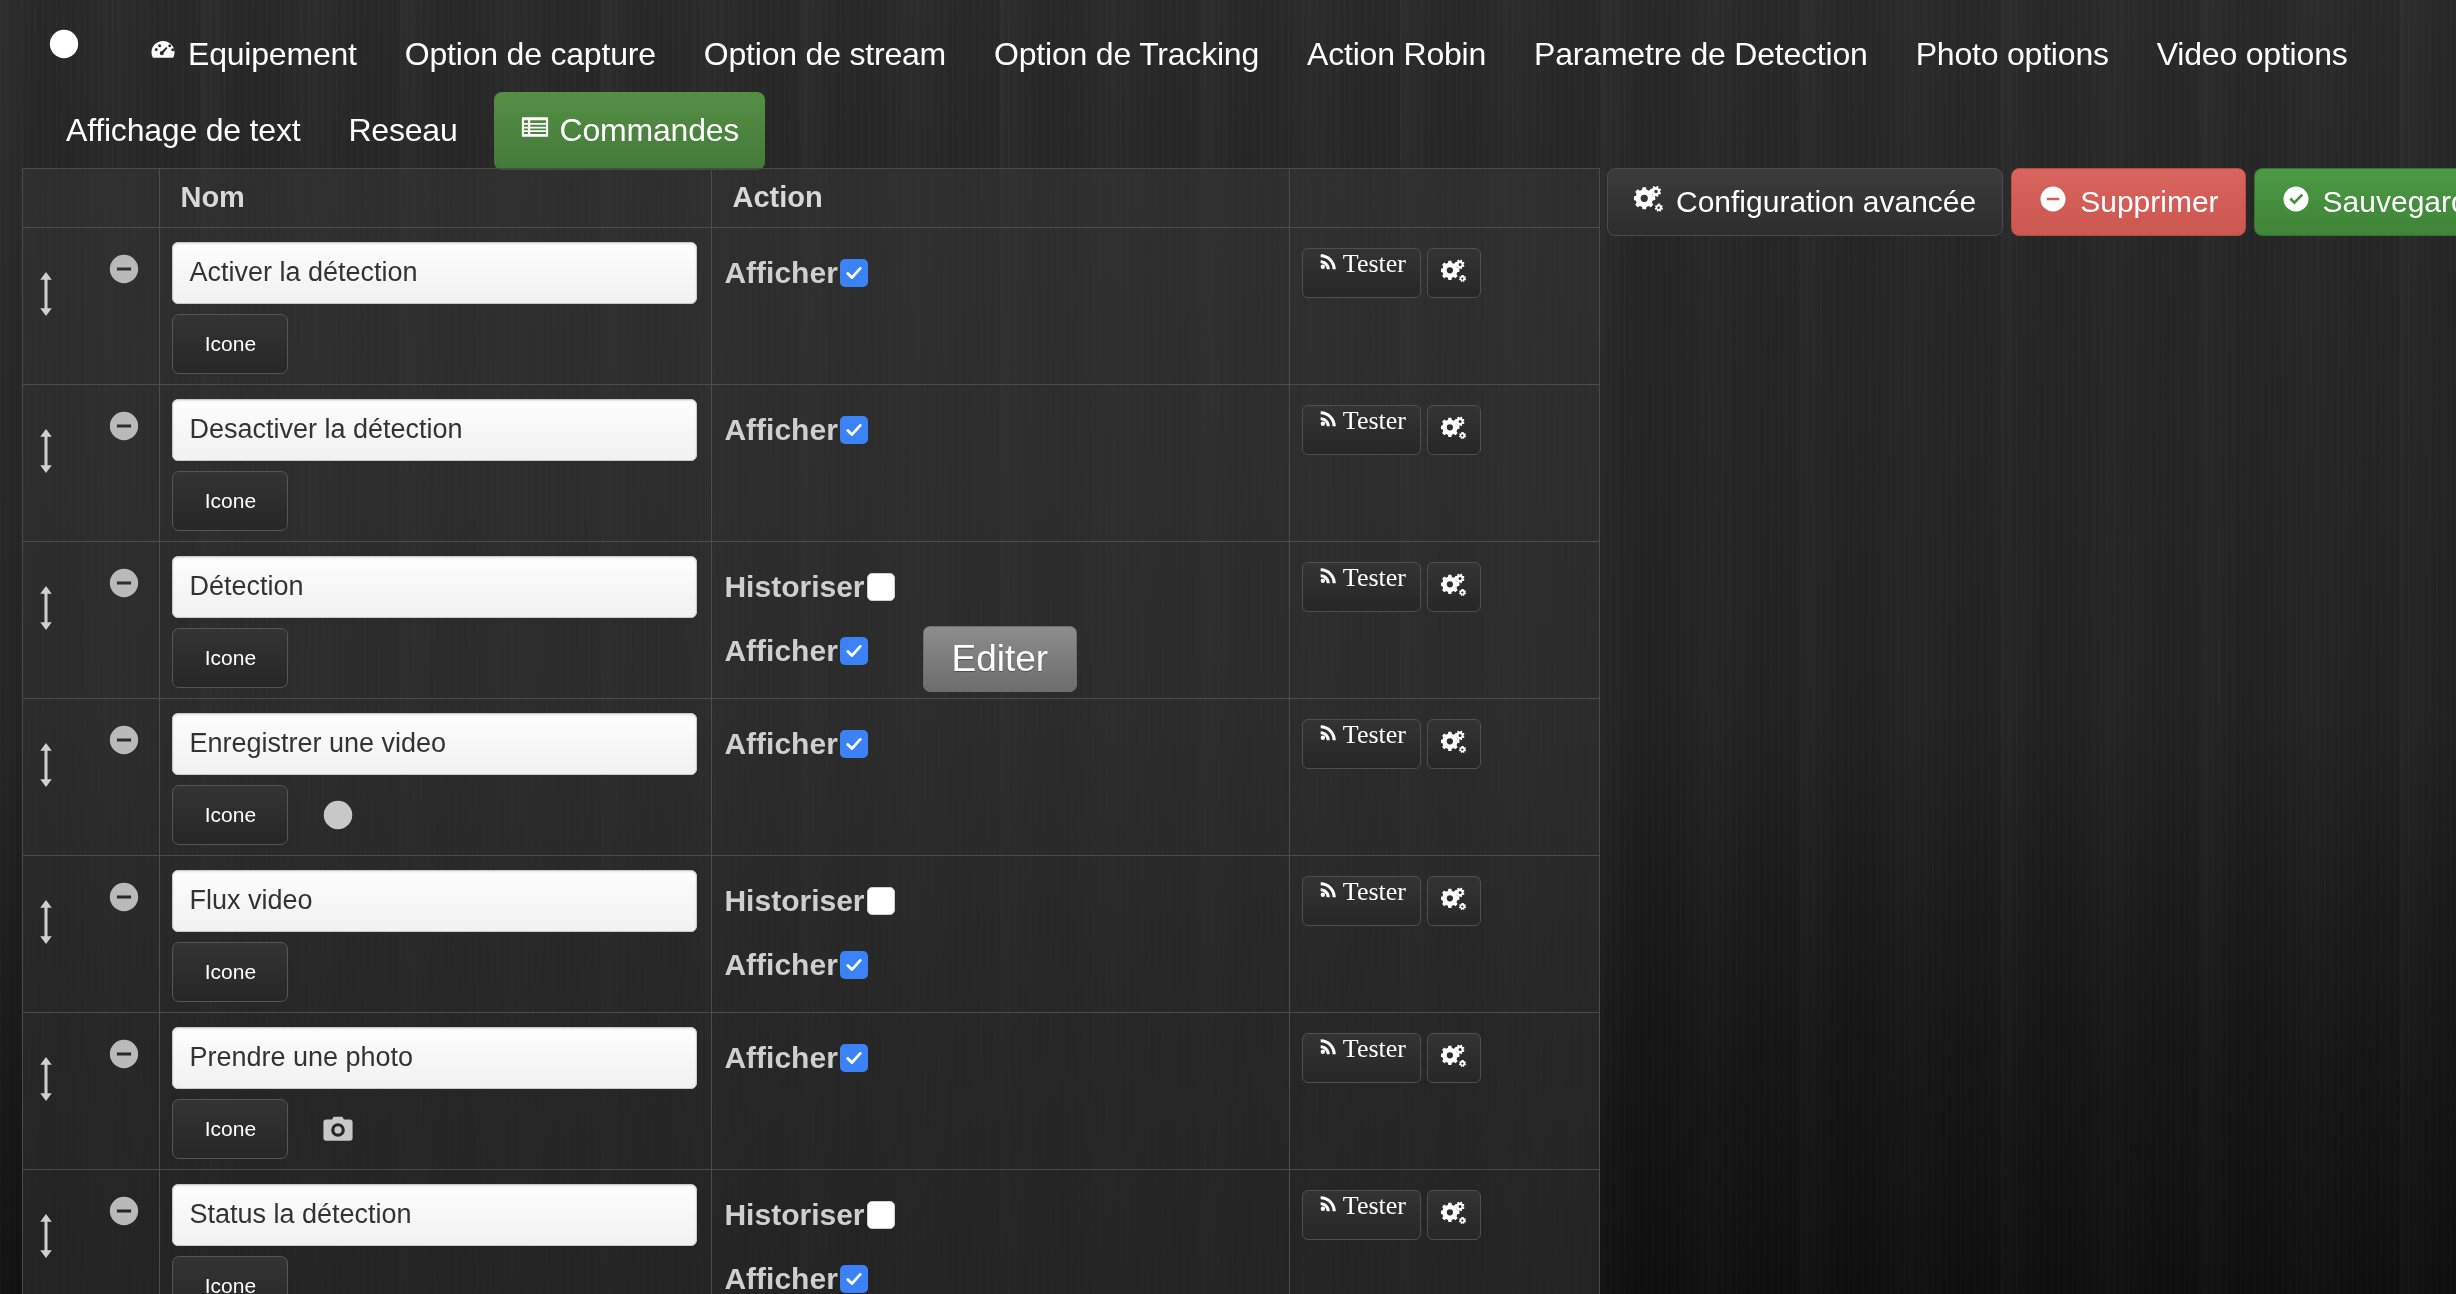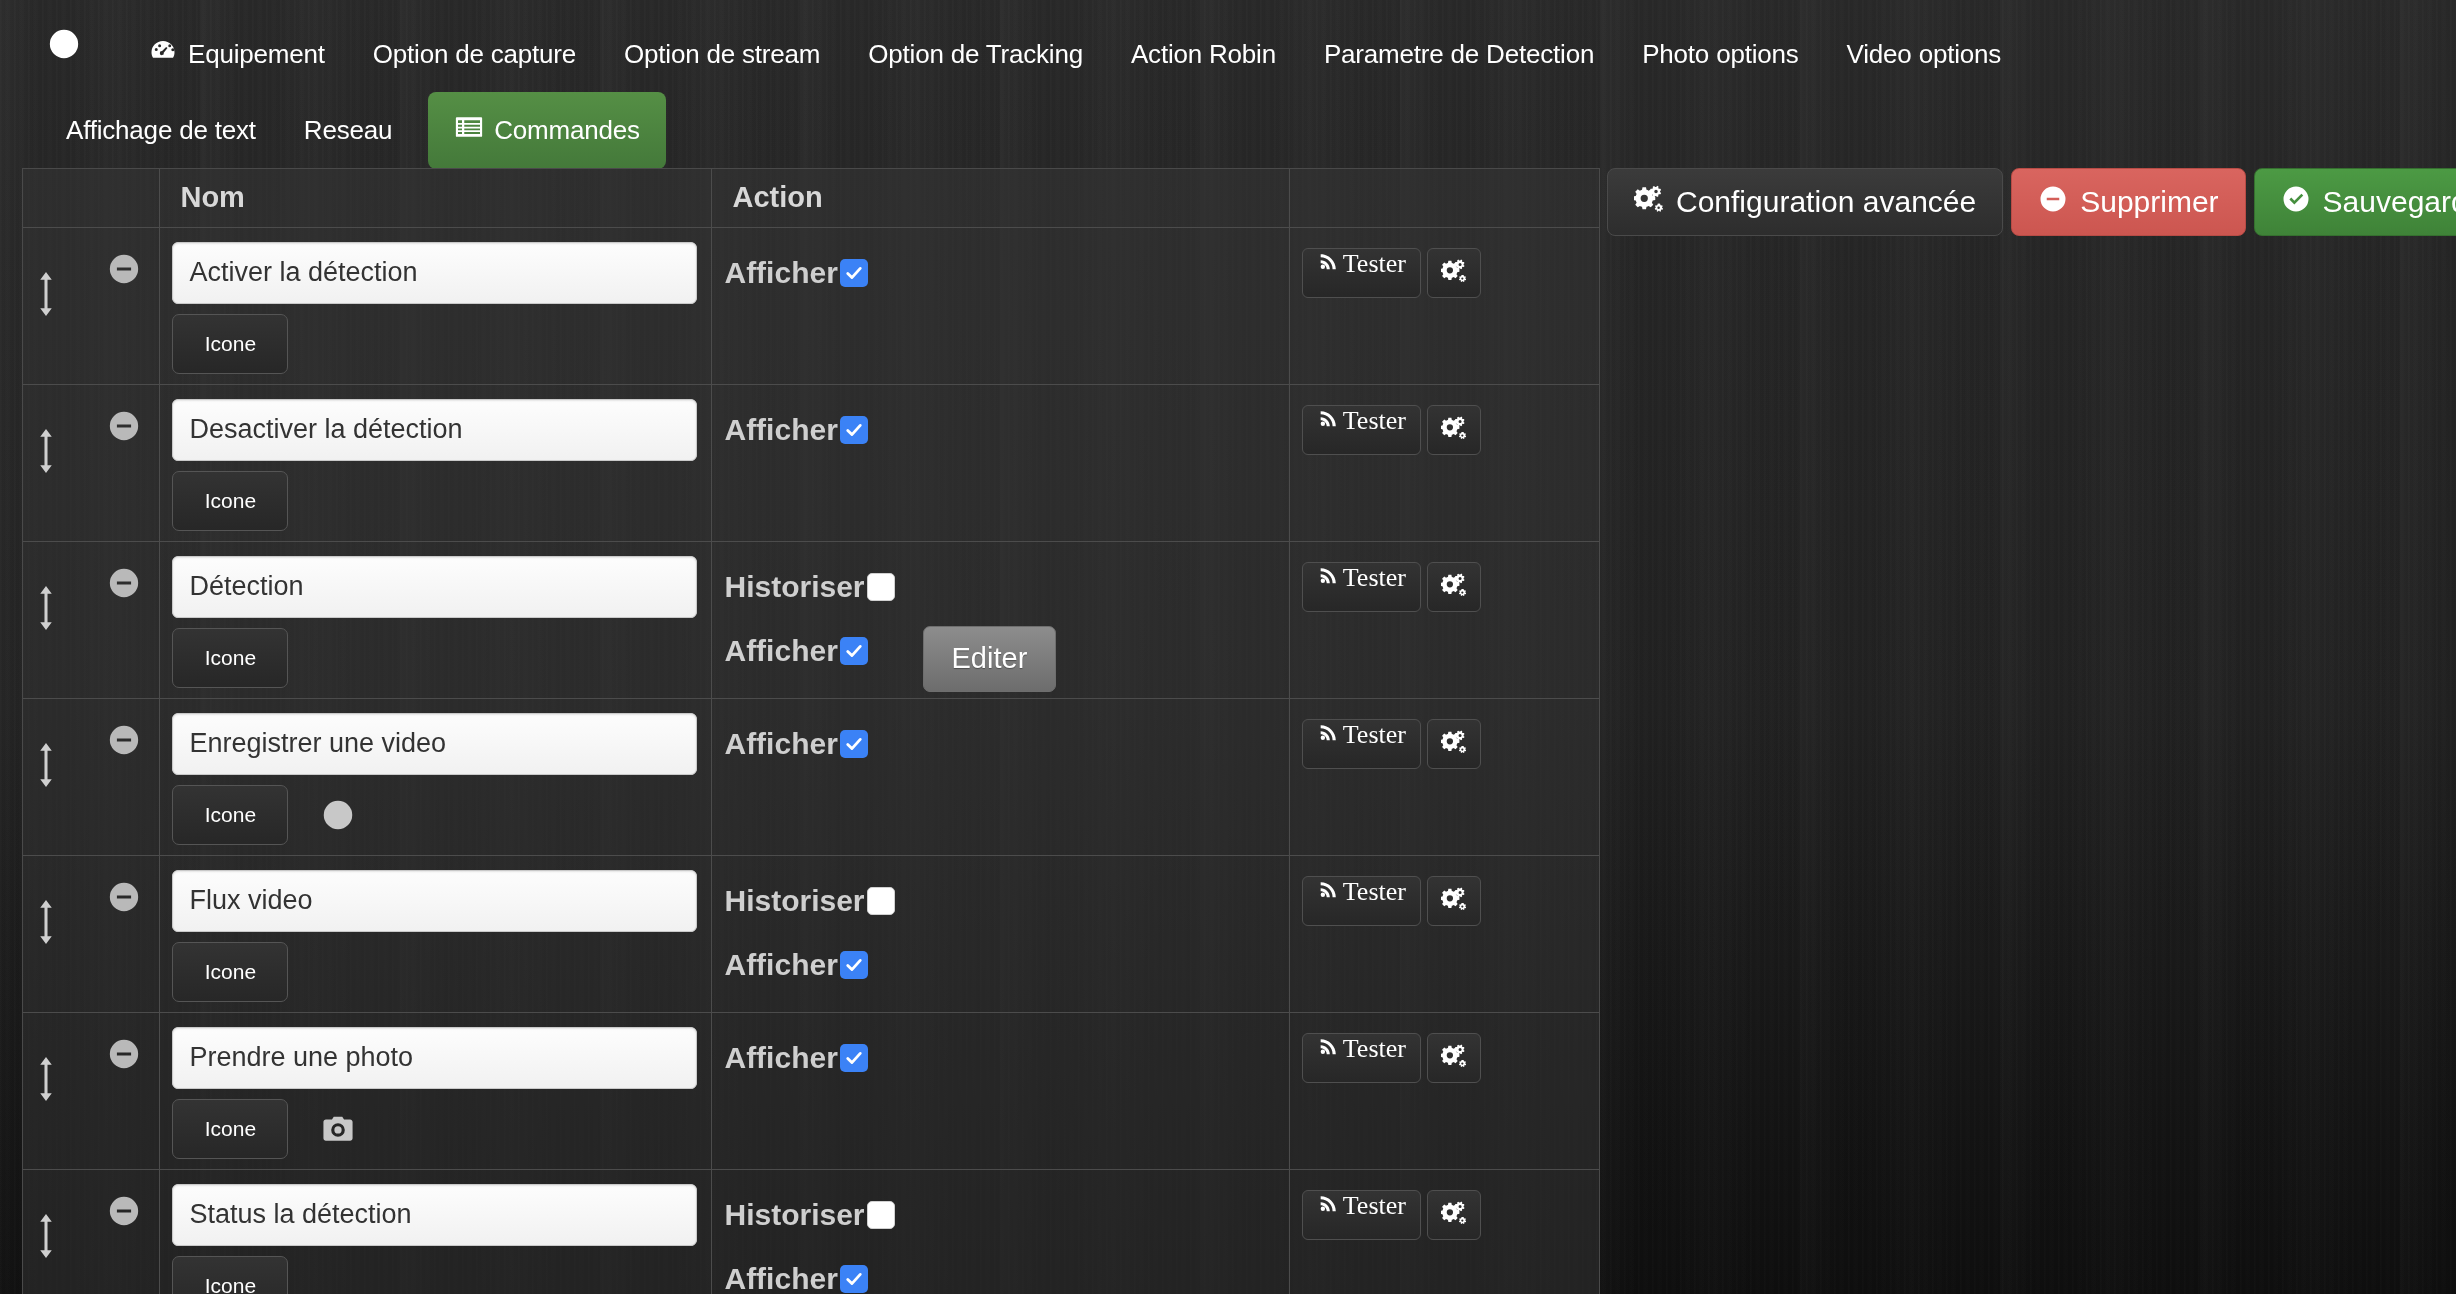--- a/index.html
+++ b/index.html
@@ -55,21 +55,21 @@
 
   .back-btn {
     width: 36px; height: 36px;
     display: flex; align-items: center; justify-content: center;
     margin-right: 42px;
     flex: none;
   }
   .back-btn svg { width: 34px; height: 34px; }
 
   .nav-item {
-    font-size: 26px;
+    font-size: 32px;
     color: #ffffff;
     white-space: nowrap;
     padding: 6px 24px;
     display: flex;
     align-items: center;
     gap: 10px;
     letter-spacing: -0.2px;
     margin-top: 17px;
   }
   .nav-item.with-icon svg { width: 30px; height: 30px; flex: none; }
@@ -240,21 +240,21 @@
   }
   .chkbox.on { background: #3b82f6; }
   .chkbox.off { background: #ffffff; border: 1px solid #d0d0d0; }
   .chkbox svg { width: 20px; height: 20px; }
 
   .editer-btn {
     margin-top: 22px;
     height: 66px;
     padding: 0 28px;
     display: flex; align-items: center; justify-content: center;
-    font-size: 29px;
+    font-size: 37px;
     color: #fff;
     border: 1px solid #6e6e6e;
     border-radius: 7px;
     background-image: linear-gradient(180deg, #8d8d8d 0%, #6d6d6d 100%);
     text-shadow: 0 1px 1px rgba(0,0,0,0.35);
   }
 
   
   .test-inner {
     display: flex;

